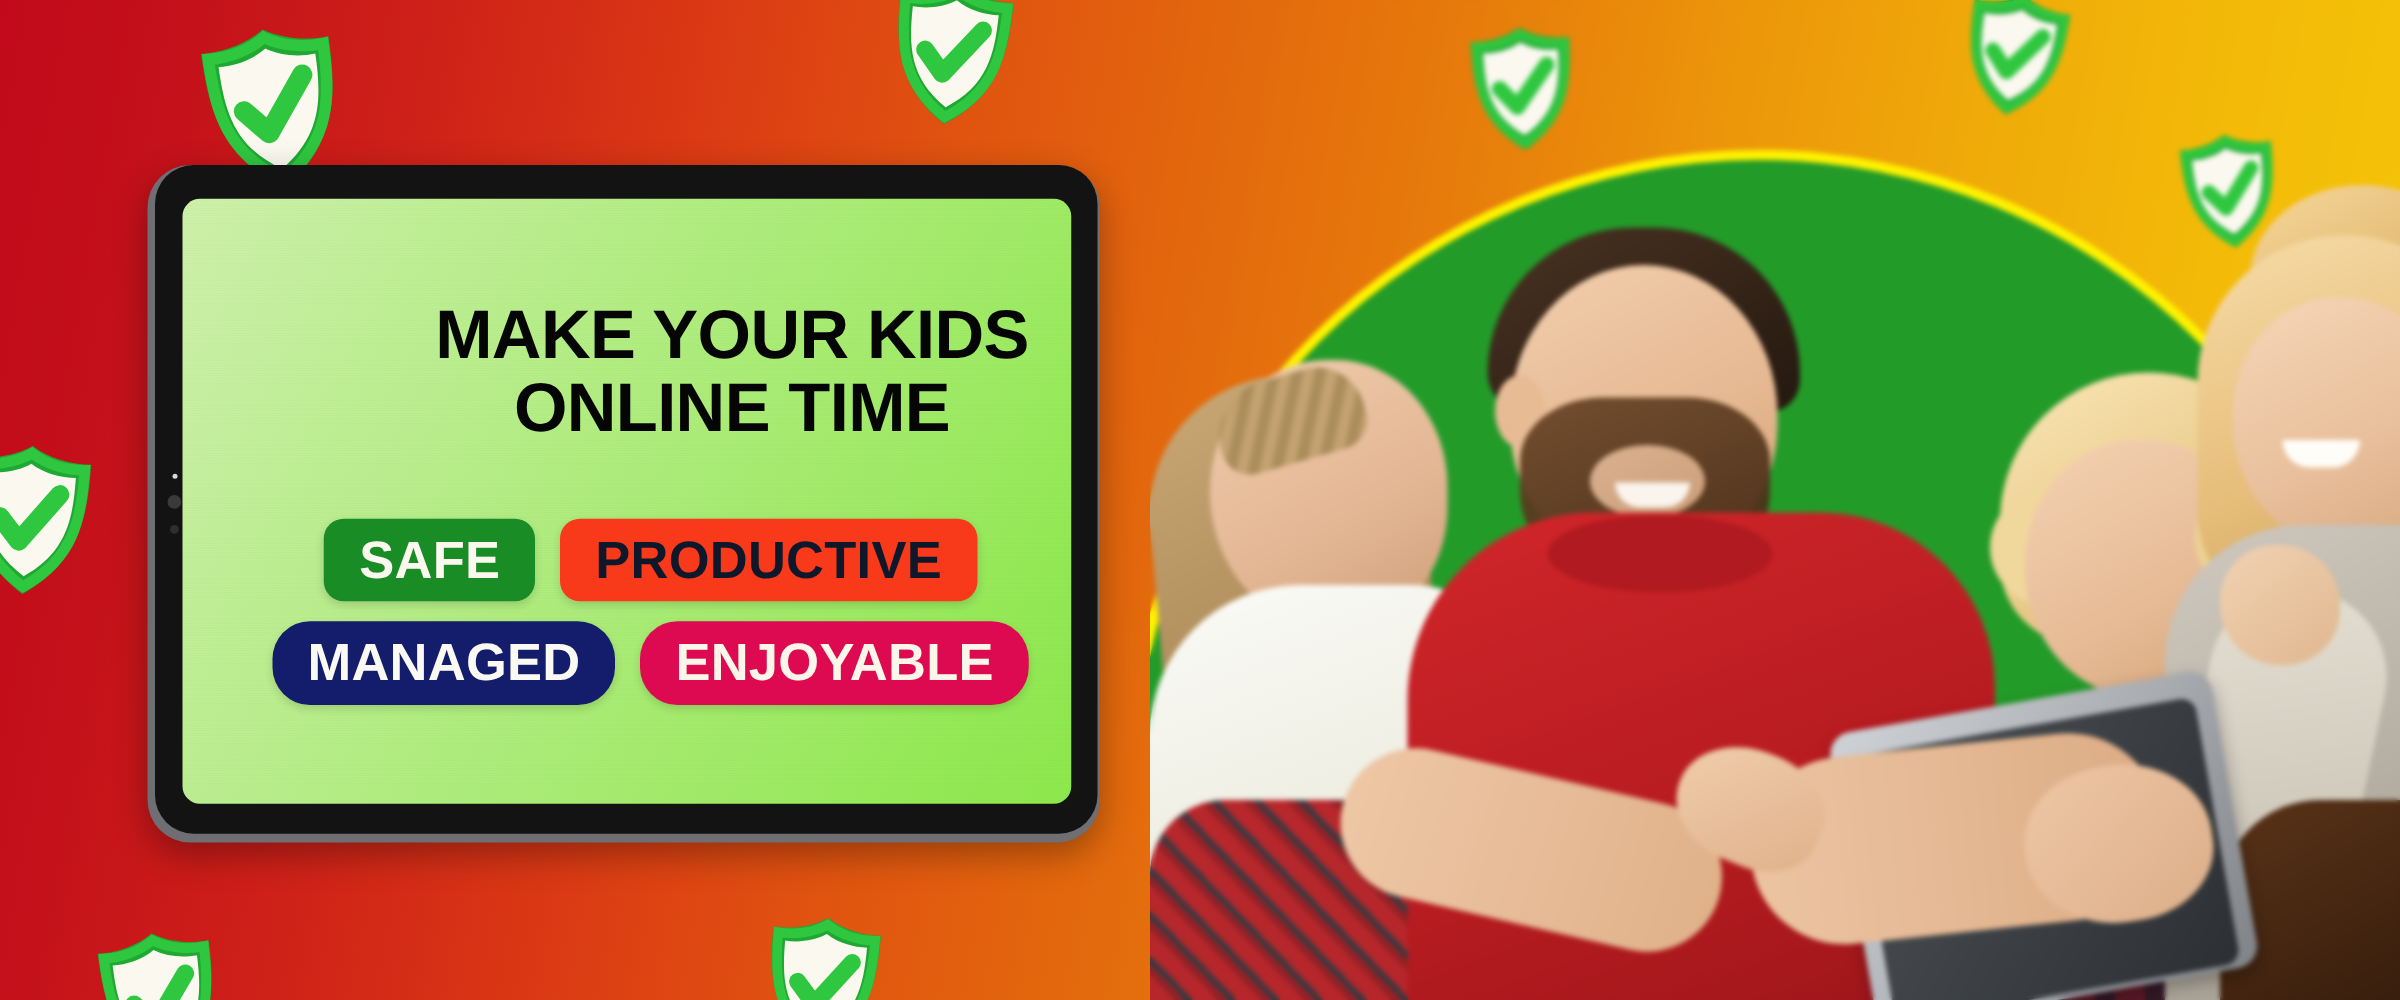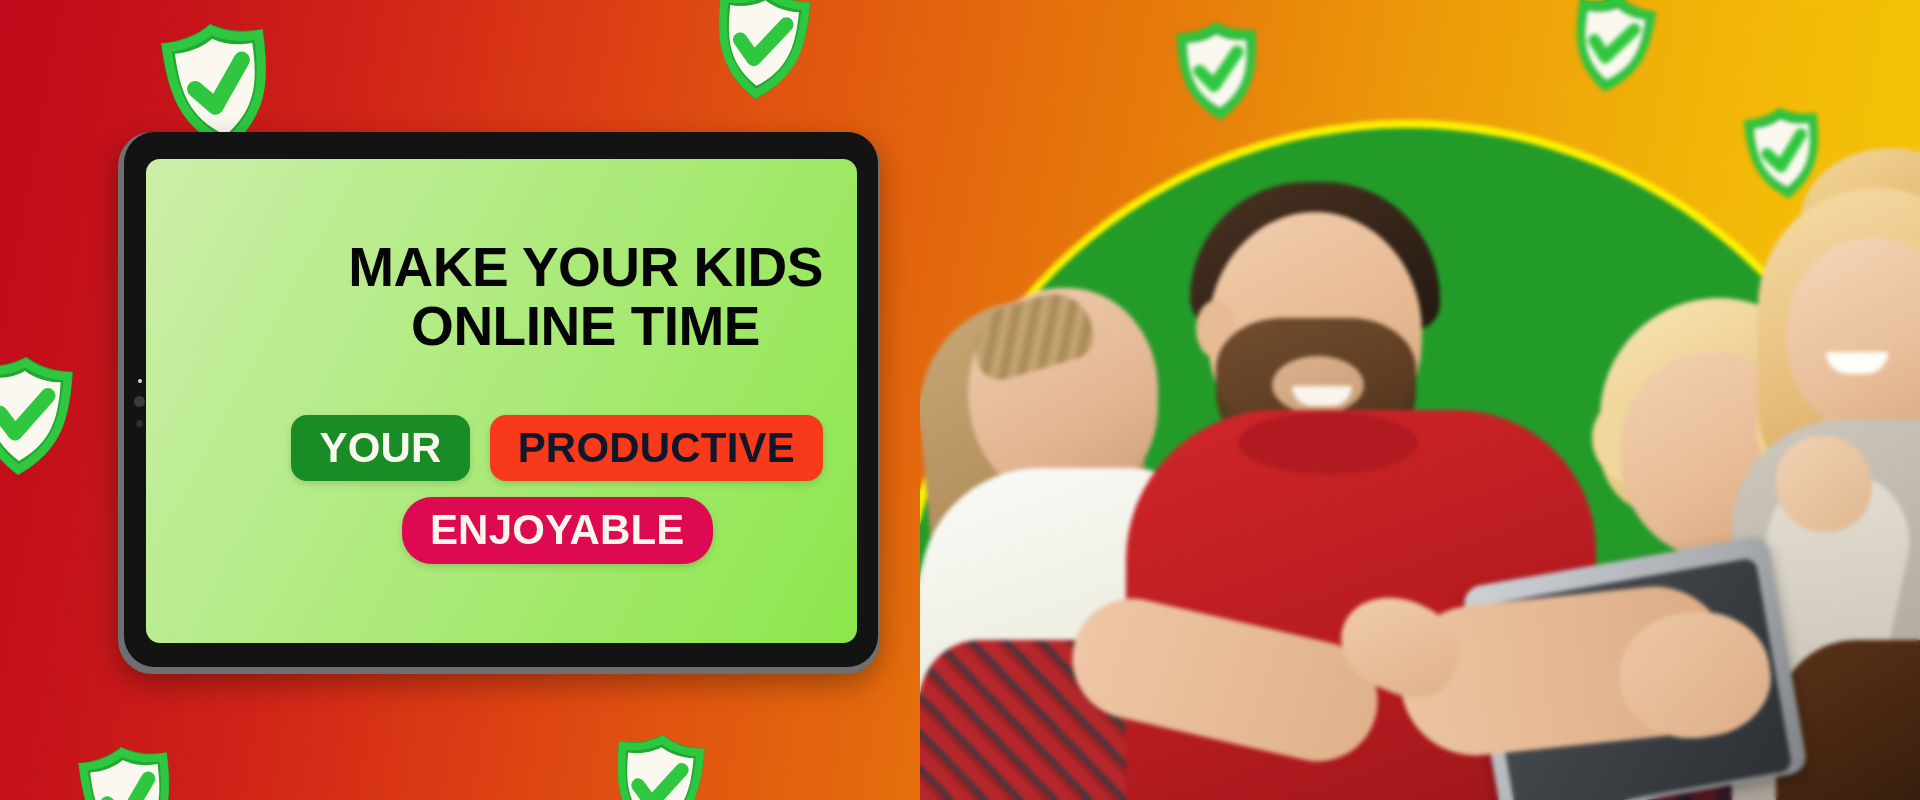--- a/index.html
+++ b/index.html
@@ -431,24 +431,25 @@
     </div>
 
     <div class="tablet-screen" style="background: linear-gradient(118deg, rgb(205, 240, 169) 0%, rgb(140, 232, 74) 100%);">
       <div class="screen-content">
 
         <h1 class="headline">MAKE YOUR KIDS
 ONLINE TIME</h1>
 
         <div class="badge-grid">
           <div class="badge-row">
-            <span class="badge" id="badge-0" style="background: rgb(26, 140, 38); color: rgb(251, 248, 239);">YOUR</span>
+            <span class="badge" id="badge-0" style="background: rgb(26, 140, 38); color: rgb(251, 248, 239);">SAFE</span>
             <span class="badge" id="badge-1" style="background: rgb(248, 58, 27); color: #0f172a;">PRODUCTIVE</span>
           </div>
           <div class="badge-row">
+            <span class="badge pill" id="badge-2" style="background: rgb(19, 29, 107); color: rgb(251, 249, 243);">MANAGED</span>
             <span class="badge pill" id="badge-3" style="background: rgb(222, 10, 81); color: rgb(251, 246, 234);">ENJOYABLE</span>
           </div>
         </div>
 
       </div>
     </div>
   </div>
 
 </div>
 

